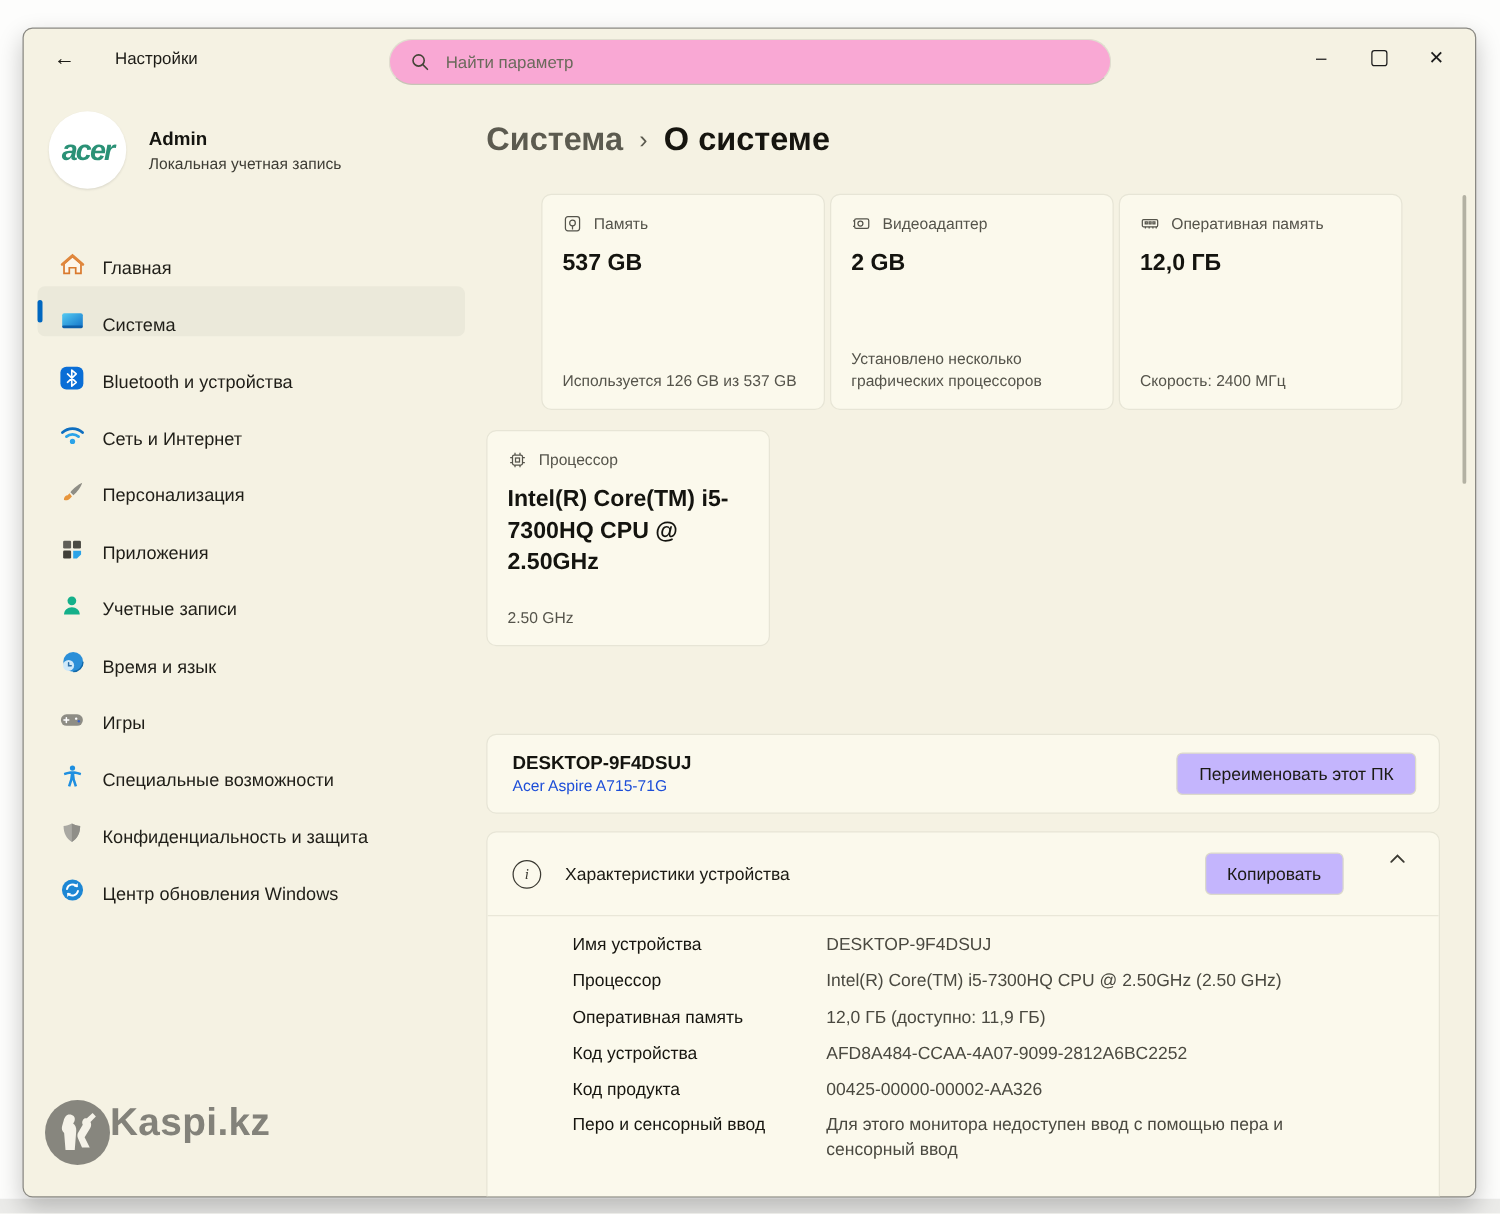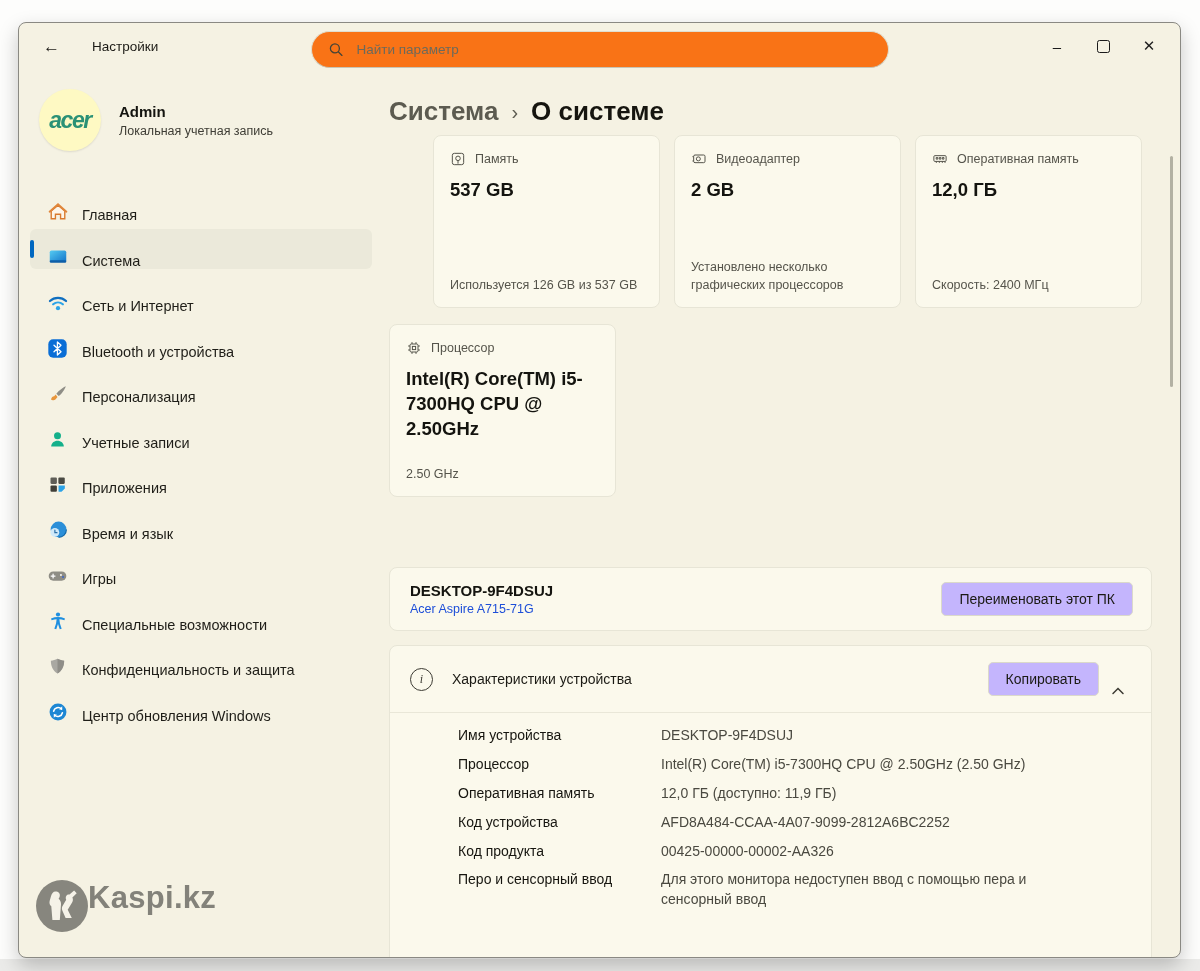--- a/index.html
+++ b/index.html
@@ -7,75 +7,75 @@
   .canvas{position:relative;width:1200px;height:971px;background:#fdfdfc;overflow:hidden;}
   .photo-bottom{position:absolute;left:0;right:0;top:959px;height:12px;background:#ebebe9;}
   .window{position:absolute;left:18px;top:22px;width:1163px;height:936px;background:#f5f2e3;
     border:1px solid #8a8983;border-radius:8px;box-shadow:0 8px 20px rgba(0,0,0,.22);
     overflow:hidden;box-sizing:border-box;}
   
   .titlebar{height:46px;position:relative;display:flex;align-items:center;}
   .back-btn{margin-left:24px;font-size:17px;color:#1c1b16;cursor:pointer;line-height:1;}
   .app-title{margin-left:32px;font-size:13.5px;color:#1c1b16;}
   .searchbox{position:absolute;left:50%;transform:translateX(-50%);top:8px;width:578px;height:37px;
-    background:#f97316;border:1px solid #e0decf;border-bottom:1px solid #c7c5b6;border-radius:20px;
+    background:#f9a8d4;border:1px solid #e0decf;border-bottom:1px solid #c7c5b6;border-radius:20px;
     display:flex;align-items:center;padding:0 16px;box-sizing:border-box;}
   .searchbox input{border:0;outline:0;background:transparent;font-family:"Liberation Sans",sans-serif;
     font-size:13.5px;color:#3a3930;width:100%;margin-left:11px;}
   .searchbox input::placeholder{color:#6b6a5c;opacity:1;}
   .win-controls{position:absolute;right:8px;top:0;height:46px;display:flex;align-items:center;}
   .win-btn{width:46px;height:40px;display:flex;align-items:center;justify-content:center;
     font-size:15px;color:#1b1b1b;cursor:pointer;}
   .max-glyph{width:11px;height:11px;border:1.3px solid #1b1b1b;border-radius:2.5px;}
   
   .app-body{display:flex;height:890px;}
   .sidebar{width:362px;flex:none;position:relative;}
   .account{display:flex;align-items:center;margin:20px 0 0 20px;}
-  .avatar{width:62px;height:62px;border-radius:50%;background:#fef9c3;display:flex;align-items:center;
+  .avatar{width:62px;height:62px;border-radius:50%;background:#ffffff;display:flex;align-items:center;
     justify-content:center;box-shadow:0 1px 2px rgba(0,0,0,.10);}
   .avatar span{color:#2a9176;font-style:italic;font-weight:bold;font-size:23px;letter-spacing:-1.5px;}
   .account-info{margin-left:18px;}
   .account-name{font-weight:700;font-size:15px;color:#14140f;}
   .account-type{font-size:12.5px;color:#3e3d35;margin-top:4px;}
   .nav{margin-top:32px;padding:0 9px 0 11px;}
   .nav-item{position:relative;height:40px;margin-bottom:5.5px;display:flex;align-items:flex-end;
     border-radius:6px;padding-left:16px;cursor:pointer;}
   .nav-item.selected{background:#ebe9da;}
   .nav-item.selected::before{content:"";position:absolute;left:0;top:11px;width:3.5px;height:18px;
     border-radius:3px;background:#0067c0;}
   .nav-icon{width:23px;height:23px;flex:none;display:flex;align-items:center;justify-content:center;}
   .nav-label{margin-left:13px;font-size:14.5px;color:#1f1e18;}
   
   .main{flex:1;padding:14px 28px 0 8px;position:relative;}
   .breadcrumb{display:flex;align-items:center;gap:13px;margin-top:8px;height:40px;}
   .crumb-parent{font-size:26px;font-weight:600;color:#5c5b50;cursor:pointer;}
   .crumb-sep{font-size:20px;color:#5c5b50;margin-top:2px;}
   .crumb-current{font-size:26px;font-weight:700;color:#16150f;}
-  .cards{display:grid;grid-template-columns:repeat(3,227px);gap:14px;margin-top:4px;padding-left:44px;}
+  .cards{display:grid;grid-template-columns:repeat(3,227px);gap:4px;margin-top:24px;padding-left:44px;}
   .card{height:173px;background:#fbf9ec;border:1px solid #e7e5d6;border-radius:8px;box-sizing:border-box;
     padding:15px 16px;position:relative;}
   .card-head{display:flex;align-items:center;gap:9px;color:#55544b;font-size:12.5px;}
   .card-value{margin-top:11px;font-size:18.5px;font-weight:700;color:#14140f;line-height:1.35;}
   .card-sub{position:absolute;left:16px;right:14px;bottom:13px;font-size:12.5px;color:#55544b;line-height:1.45;}
   .cards-row2{margin-top:16px;display:grid;grid-template-columns:repeat(3,227px);gap:14px;}
   .section-gap{height:70px;}
   .panel{background:#fbf9ec;border:1px solid #e7e5d6;border-radius:8px;box-sizing:border-box;}
   .device-panel{height:64px;display:flex;align-items:center;justify-content:space-between;
     padding:0 18px 0 20px;}
   .device-name{font-size:15px;font-weight:700;color:#14140f;}
   .device-model{font-size:12.5px;color:#1d4ed8;margin-top:3px;}
   .btn{background:#c4b5fd;border:1px solid #dbd9ca;border-radius:5px;font-size:14px;color:#1b1a14;
     padding:8px 17px;cursor:pointer;font-family:"Liberation Sans",sans-serif;}
   .specs-panel{margin-top:14px;height:330px;overflow:hidden;padding:0;}
   .specs-head{height:66px;display:flex;align-items:center;padding:0 18px 0 20px;}
   .info-icon{width:21px;height:21px;border:1.4px solid #3c3b33;border-radius:50%;display:flex;
     align-items:center;justify-content:center;font-size:12px;color:#3c3b33;
     font-family:"Liberation Serif",serif;font-style:italic;flex:none;}
   .specs-title{margin-left:19px;font-size:14px;color:#1b1a14;}
-  .specs-actions{margin-left:auto;display:flex;align-items:flex-end;gap:12px;}
+  .specs-actions{margin-left:auto;display:flex;align-items:flex-start;gap:36px;}
   .chev{cursor:pointer;display:flex;margin-right:8px;}
   .specs-divider{height:1px;background:#e9e7d8;}
   .specs-table{padding:13px 20px 0 68px;}
   .spec-row{display:flex;margin-bottom:9px;font-size:14px;line-height:1.42;}
   .spec-label{width:203px;flex:none;color:#16150f;}
   .spec-value{color:#4a4940;max-width:478px;}
   .spec-value.narrow{max-width:400px;}
   .scrollbar-thumb{position:absolute;right:7px;top:133px;width:3.5px;height:231px;background:#b3b1a3;
     border-radius:2px;cursor:pointer;}
   
@@ -145,69 +145,69 @@
                   </defs>
                 <rect x="3" y="5" width="18" height="12.5" rx="1.8" fill="url(#sysg)"></rect>
                 <rect x="3" y="15.6" width="18" height="2.6" rx="1.3" fill="#0d5ea8"></rect>
               </svg>
             </span>
             <span class="nav-label">Система</span>
           </div>
 
           <div class="nav-item">
             <span class="nav-icon">
+              <svg width="21" height="21" viewBox="0 0 24 24">
+                <rect x="1.5" y="1.5" width="21" height="21" rx="5.5" fill="#0a6ed6"></rect>
+                <path d="M8 8.2l8 7.6-4.1 3.6V4.6L16 8.2l-8 7.6" stroke="#fff" stroke-width="1.5" fill="none" stroke-linejoin="round" stroke-linecap="round"></path>
+              </svg>
+            </span>
+            <span class="nav-label">Bluetooth и устройства</span>
+          </div>
+
+          <div class="nav-item">
+            <span class="nav-icon">
               <svg width="22" height="22" viewBox="0 0 24 24">
                 <path d="M3.2 9.8a13 13 0 0 1 17.6 0" stroke="#0f6fc0" stroke-width="2.4" fill="none" stroke-linecap="round"></path>
                 <path d="M6.7 13.4a8.2 8.2 0 0 1 10.6 0" stroke="#2ba3e8" stroke-width="2.4" fill="none" stroke-linecap="round"></path>
                 <circle cx="12" cy="17.6" r="2.3" fill="#2ba3e8"></circle>
               </svg>
             </span>
             <span class="nav-label">Сеть и Интернет</span>
           </div>
 
           <div class="nav-item">
             <span class="nav-icon">
-              <svg width="21" height="21" viewBox="0 0 24 24">
-                <rect x="1.5" y="1.5" width="21" height="21" rx="5.5" fill="#0a6ed6"></rect>
-                <path d="M8 8.2l8 7.6-4.1 3.6V4.6L16 8.2l-8 7.6" stroke="#fff" stroke-width="1.5" fill="none" stroke-linejoin="round" stroke-linecap="round"></path>
-              </svg>
-            </span>
-            <span class="nav-label">Bluetooth и устройства</span>
-          </div>
-
-          <div class="nav-item">
-            <span class="nav-icon">
               <svg width="22" height="22" viewBox="0 0 24 24">
                 <path d="M20.5 3.5c-3.2 1.2-8 5.2-10.3 8.2l2.6 2.6c3-2.3 6.8-7.4 7.7-10.8z" fill="#8f8e86"></path>
                 <path d="M9.4 12.6 7.8 14.4c-1.7 0-3.4 1.6-3.3 3.9 1.1.9 3.8.6 4.9-.6l2.1-2.3z" fill="#e8963c"></path>
               </svg>
             </span>
             <span class="nav-label">Персонализация</span>
-          </div>
-
-          <div class="nav-item">
-            <span class="nav-icon">
-              <svg width="21" height="21" viewBox="0 0 24 24">
-                <circle cx="12" cy="7.6" r="4" fill="#14b08a"></circle>
-                <path d="M4.8 20c0-4 3.3-6.6 7.2-6.6s7.2 2.6 7.2 6.6z" fill="#14b08a"></path>
-              </svg>
-            </span>
-            <span class="nav-label">Учетные записи</span>
           </div>
 
           <div class="nav-item">
             <span class="nav-icon">
               <svg width="21" height="21" viewBox="0 0 24 24">
                 <rect x="4" y="4" width="7.3" height="7.3" rx="1.2" fill="#5f5e57"></rect>
                 <rect x="13" y="4" width="7.3" height="7.3" rx="1.2" fill="#4a4a43"></rect>
                 <rect x="4" y="13" width="7.3" height="7.3" rx="1.2" fill="#403f38"></rect>
                 <path d="M13.2 13.2h7.2v3.4l-3.8 3.8h-3.4z" fill="#2ba3e8"></path>
               </svg>
             </span>
             <span class="nav-label">Приложения</span>
+          </div>
+
+          <div class="nav-item">
+            <span class="nav-icon">
+              <svg width="21" height="21" viewBox="0 0 24 24">
+                <circle cx="12" cy="7.6" r="4" fill="#14b08a"></circle>
+                <path d="M4.8 20c0-4 3.3-6.6 7.2-6.6s7.2 2.6 7.2 6.6z" fill="#14b08a"></path>
+              </svg>
+            </span>
+            <span class="nav-label">Учетные записи</span>
           </div>
 
           <div class="nav-item">
             <span class="nav-icon">
               <svg width="22" height="22" viewBox="0 0 24 24">
                 <circle cx="12.6" cy="11.4" r="8.6" fill="#2b8fd8"></circle>
                 <path d="M21.2 11.4a8.6 8.6 0 0 1-8.6 8.6" stroke="#1268a8" stroke-width="1.2" fill="none"></path>
                 <circle cx="8.6" cy="14.6" r="4.8" fill="#cfe9f9"></circle>
                 <path d="M8.6 12.2v2.7h2.3" stroke="#2b6fa8" stroke-width="1.3" fill="none" stroke-linecap="round"></path>
               </svg>

